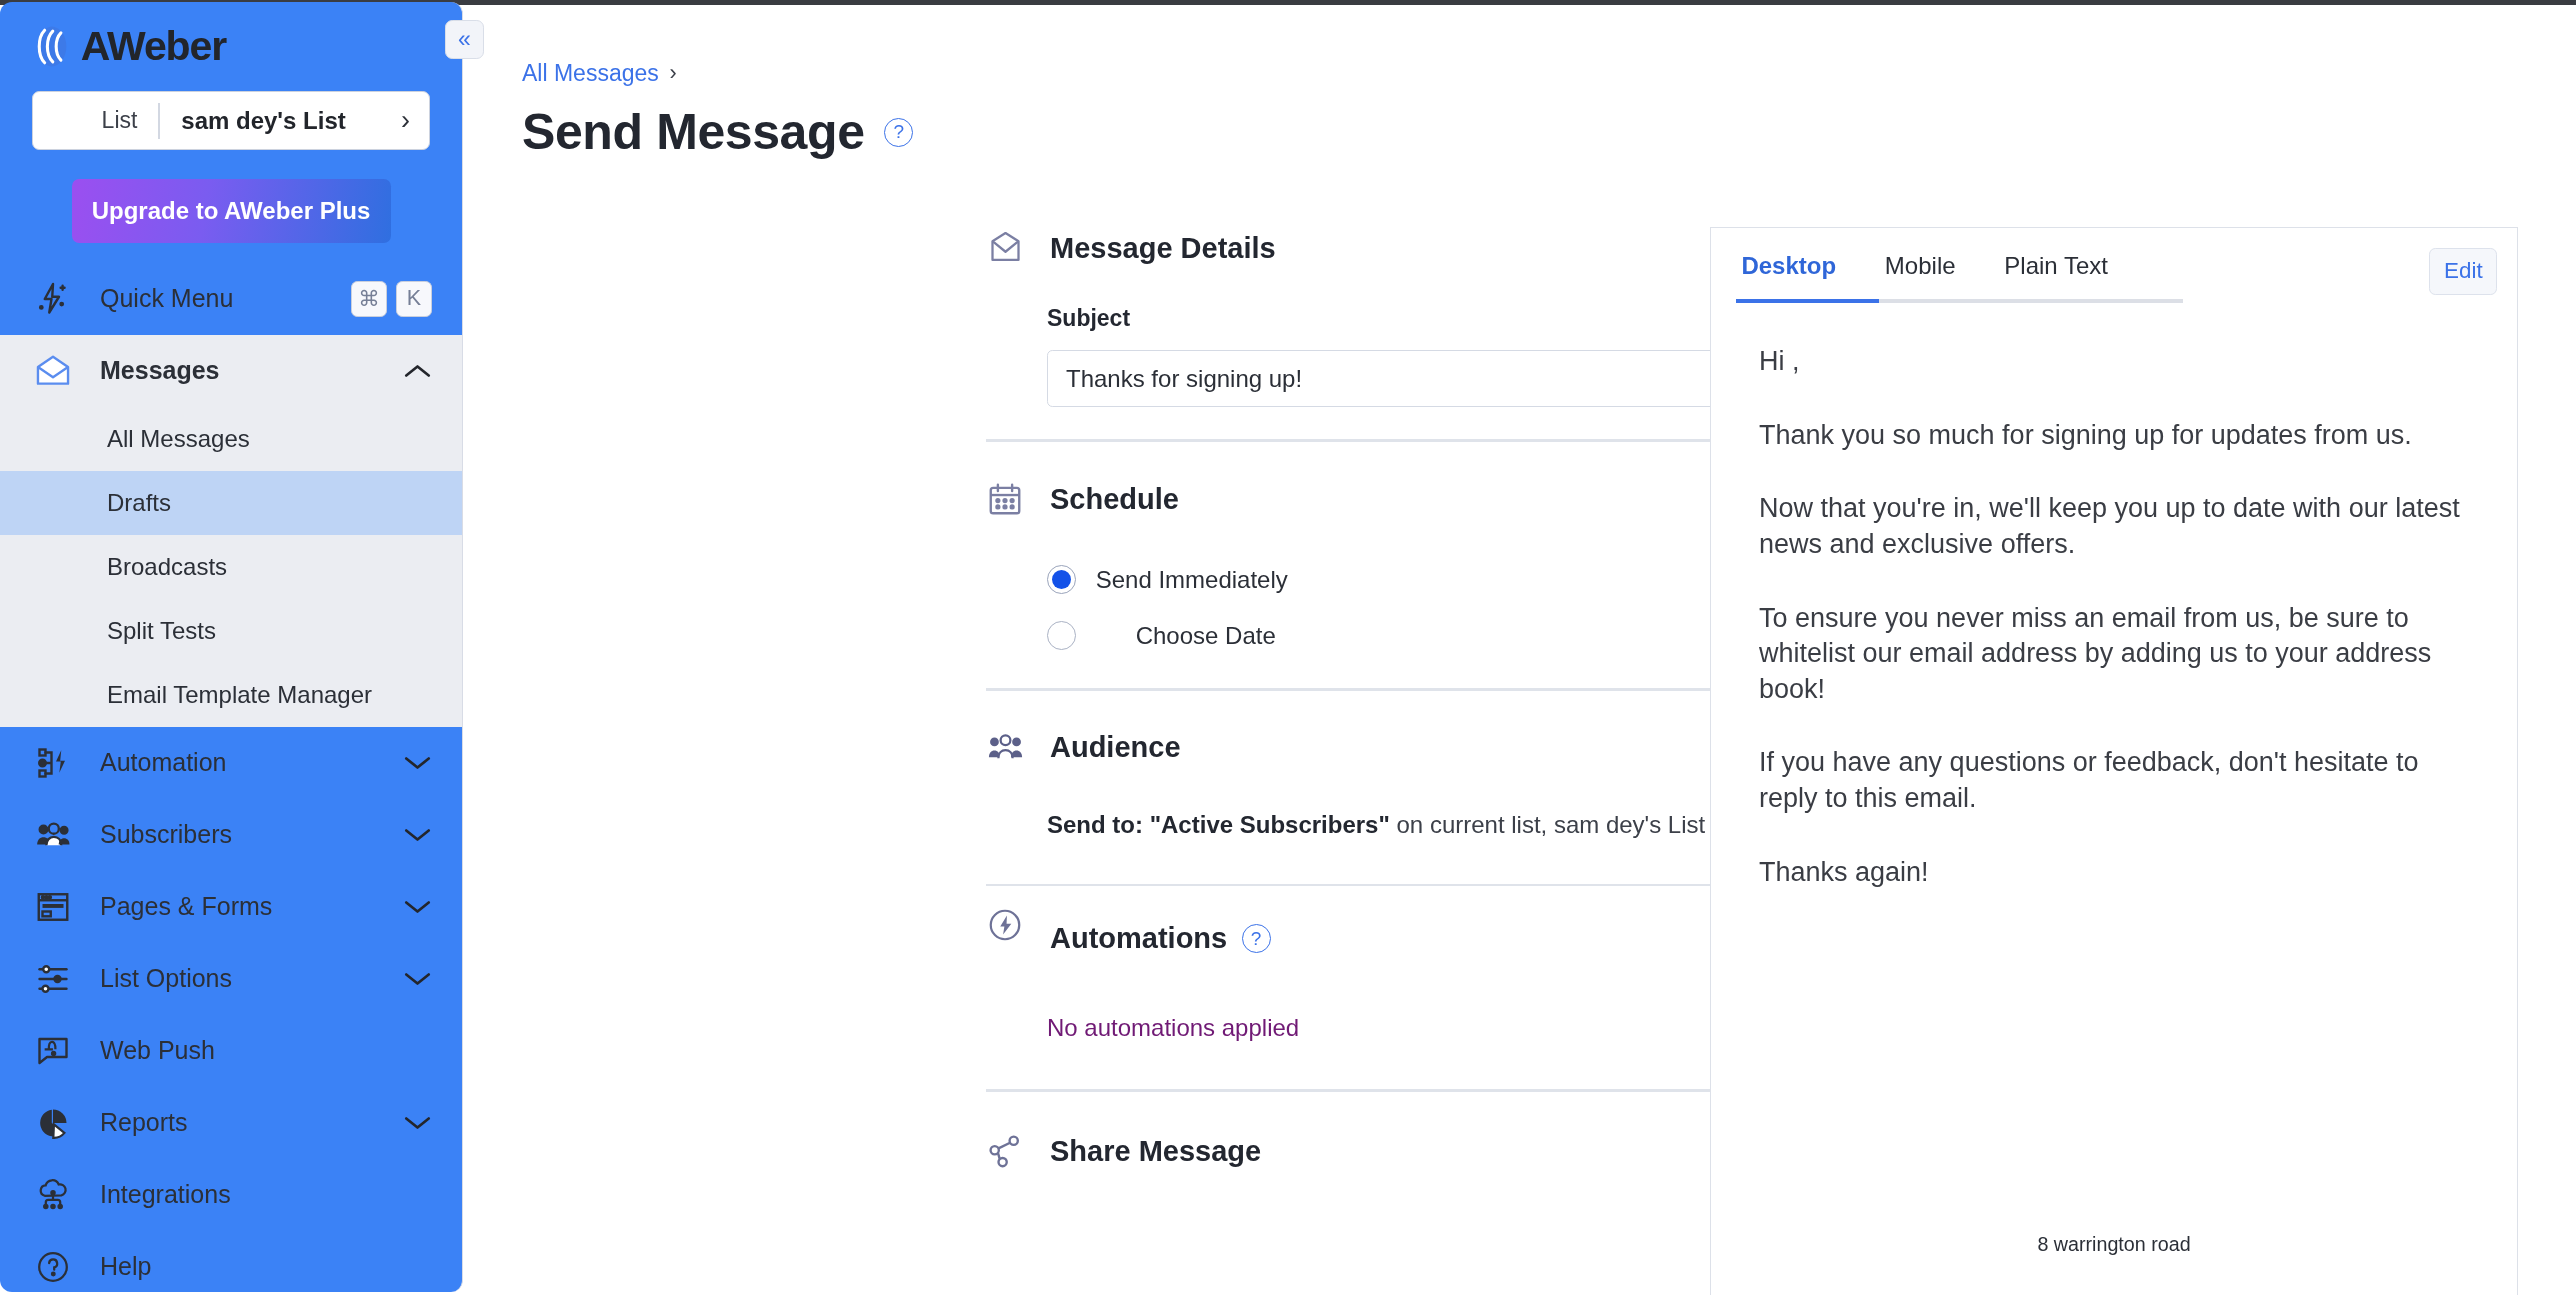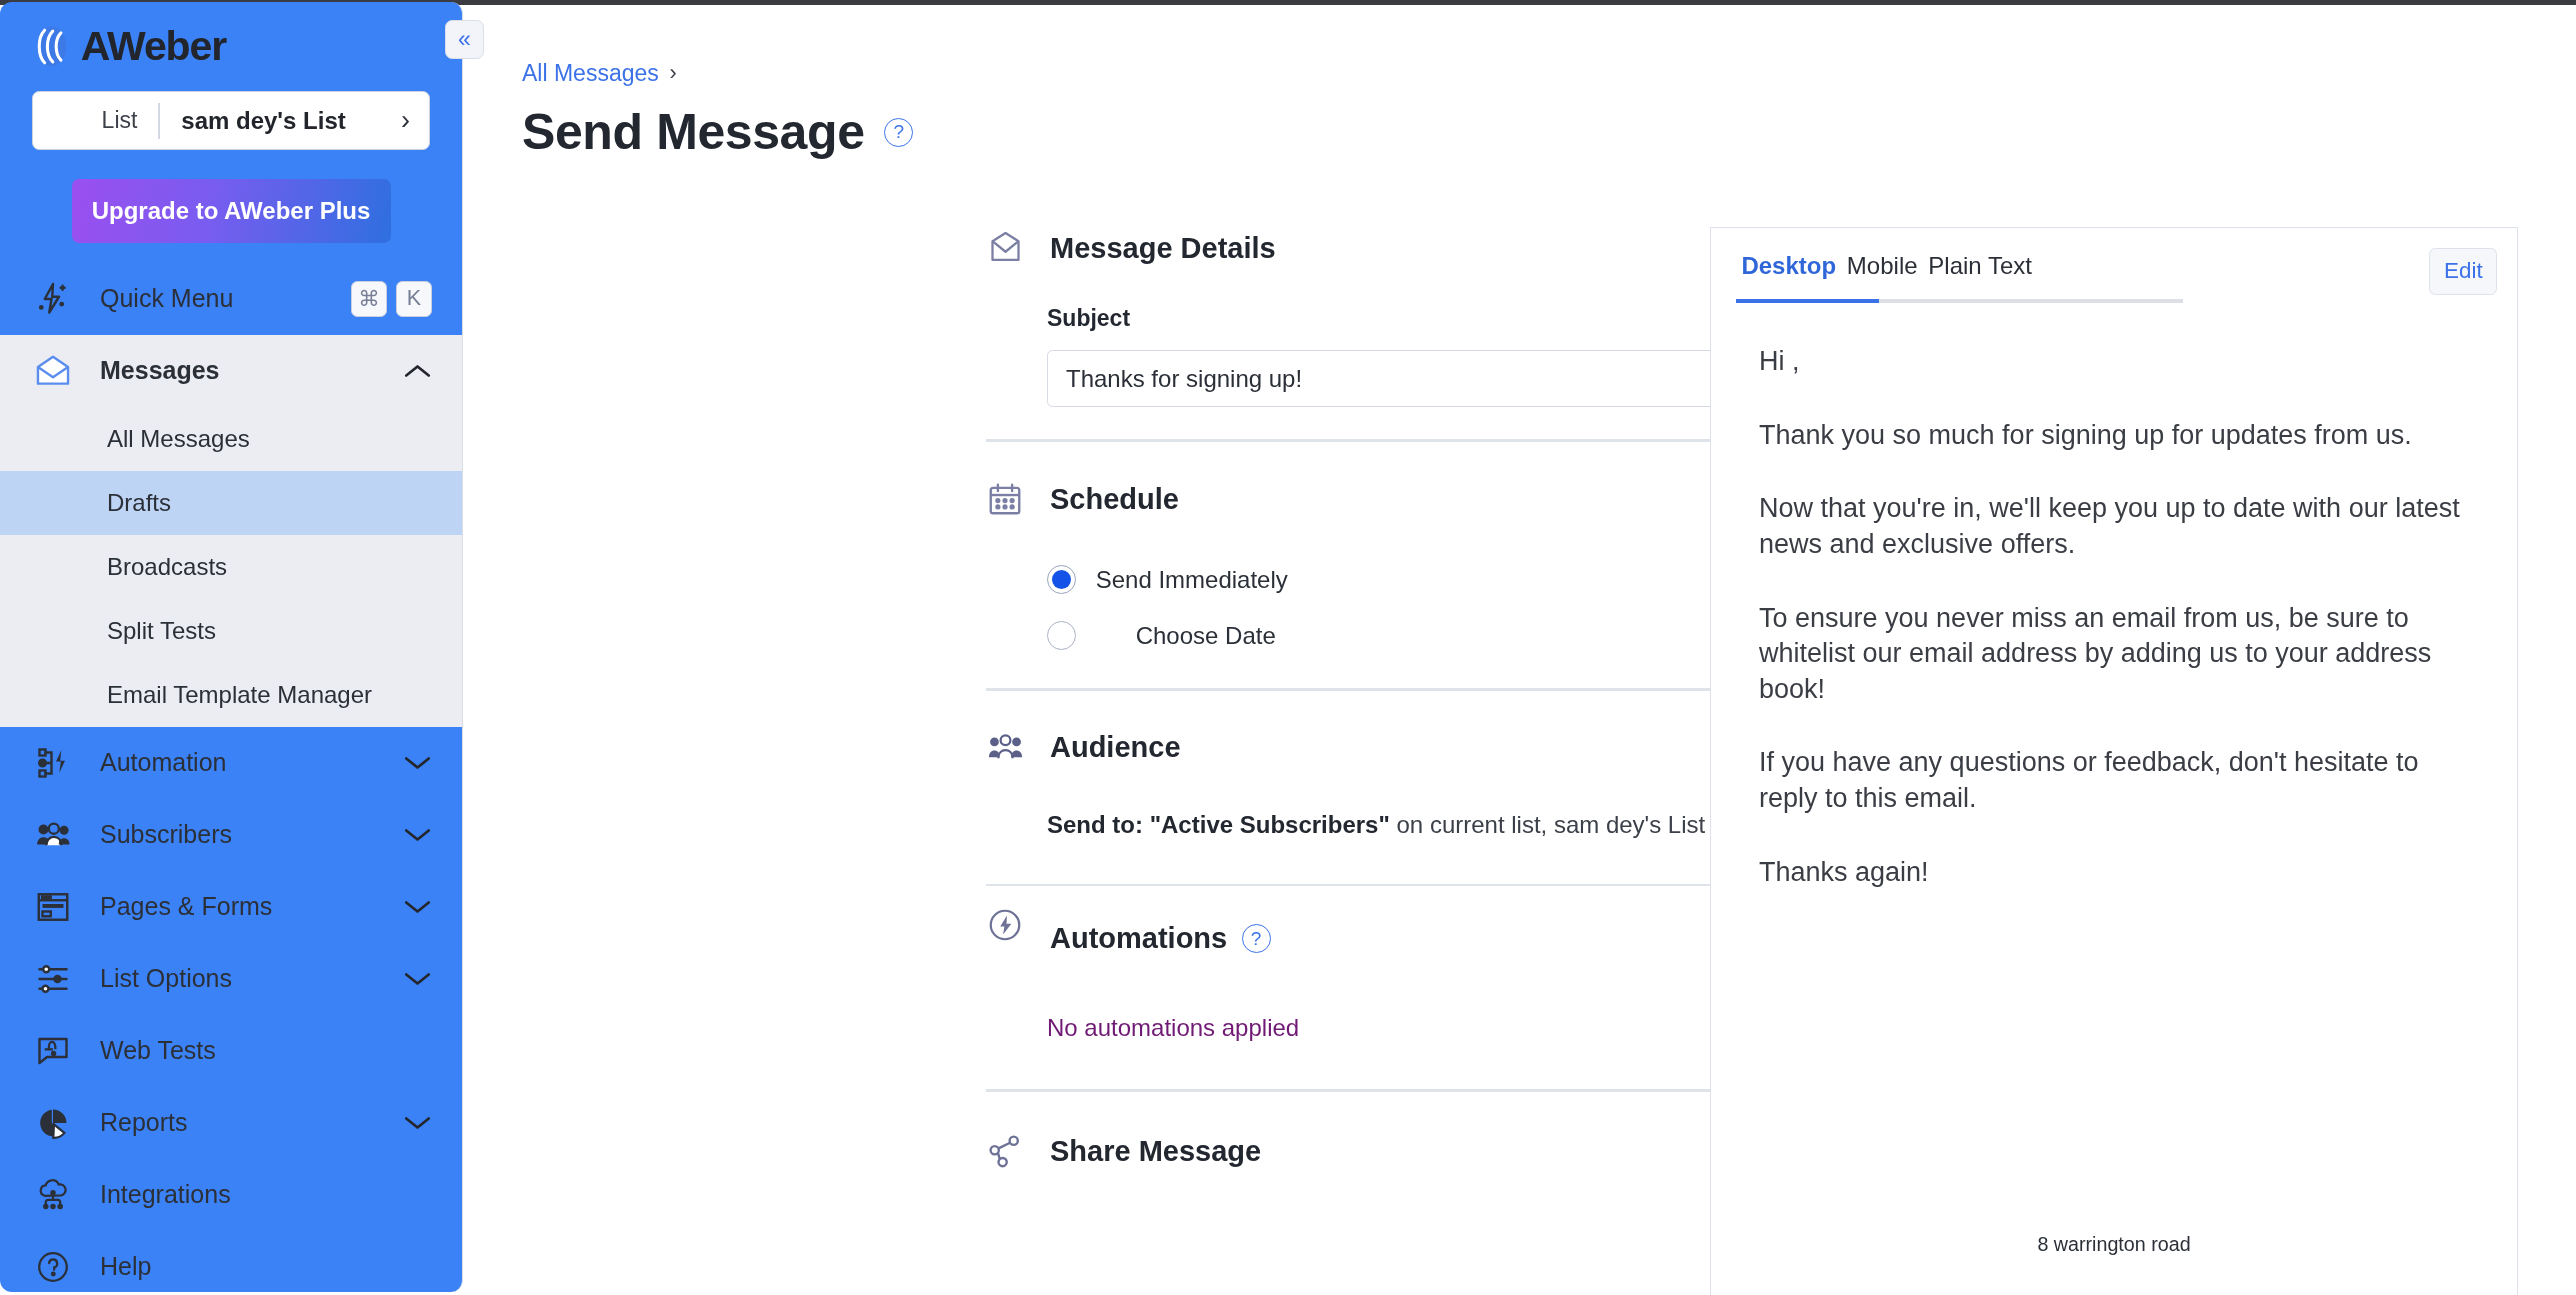--- a/index.html
+++ b/index.html
@@ -159,21 +159,21 @@
   .aud-text { margin-left: 61px; font-size: 24px; color: #3c4049; }
   .aud-text b { color: #232730; }
   .auto-text { margin-left: 61px; font-size: 24px; color: #701a75; }
 
   
   .preview {
     position: absolute; left: 1710px; top: 227px; width: 808px; height: 1068px;
     border: 1.8px solid #dde1e9; border-bottom: none; background: #fff;
   }
   .pv-tabs { position: relative; height: 75px; }
-  .pv-tablist { display: flex; padding-left: 25px; height: 75px; align-items: center; }
+  .pv-tablist { display: flex; padding-left: 25px; height: 75px; align-items: center; gap: 38px; }
   .pv-tab { font-size: 24px; color: #2b2f37; cursor: pointer; padding: 0 5.4px; }
   .pv-tab.active { color: #2f66d8; font-weight: bold; }
   .pv-underline { position: absolute; left: 25px; bottom: 0; height: 4.5px; width: 447px; background: #dcdfe6; }
   .pv-underline-active { position: absolute; left: 25px; bottom: 0; height: 4.5px; width: 143px; background: #3b72e8; }
   .pv-edit {
     position: absolute; right: 19.7px; top: 19.7px; width: 68px; height: 47px;
     background: #f5f7fb; border: 1.8px solid #dde2ec; border-radius: 6.3px;
     display: flex; align-items: center; justify-content: center;
     color: #3b72e8; font-size: 22.4px; cursor: pointer;
     font-family: "Liberation Sans", sans-serif;
@@ -343,21 +343,21 @@
     </div>
 
     <div class="nav-row">
       <span class="nav-icon">
         <svg width="36" height="36" viewBox="0 0 24 24" fill="none" stroke="#2b2f37" stroke-width="1.6" stroke-linejoin="round">
           <path d="M3 4 h18 v12 H8 l-5 4 Z"></path>
           <path d="M9.5 12.5 h6 M12.5 12.5 c0-3.2 0.4-5.4 2.4-5.4 s2.4 2.2 2.4 5.4" transform="translate(-2.3,-0.6) scale(0.92)"></path>
           <circle cx="12.4" cy="13.6" r="1" fill="#2b2f37"></circle>
         </svg>
       </span>
-      <span class="nav-label">Web Tests</span>
+      <span class="nav-label">Web Push</span>
     </div>
 
     <div class="nav-row">
       <span class="nav-icon">
         <svg width="36" height="36" viewBox="0 0 24 24" fill="none" stroke="#2b2f37" stroke-width="1.5">
           <path d="M12 3 A9 9 0 0 1 21 12 H12 Z" fill="#2b2f37" stroke="none"></path>
           <path d="M11.2 3.1 A9 9 0 0 0 11 20.9 A9 9 0 0 0 18.3 17.6 L11.2 12 Z" fill="#2b2f37" stroke="none"></path>
           <path d="M12.6 12.9 L19.6 18.6 A9 9 0 0 1 12.2 21.9 Z" fill="#ffffff" stroke="#2b2f37"></path>
         </svg>
       </span>

